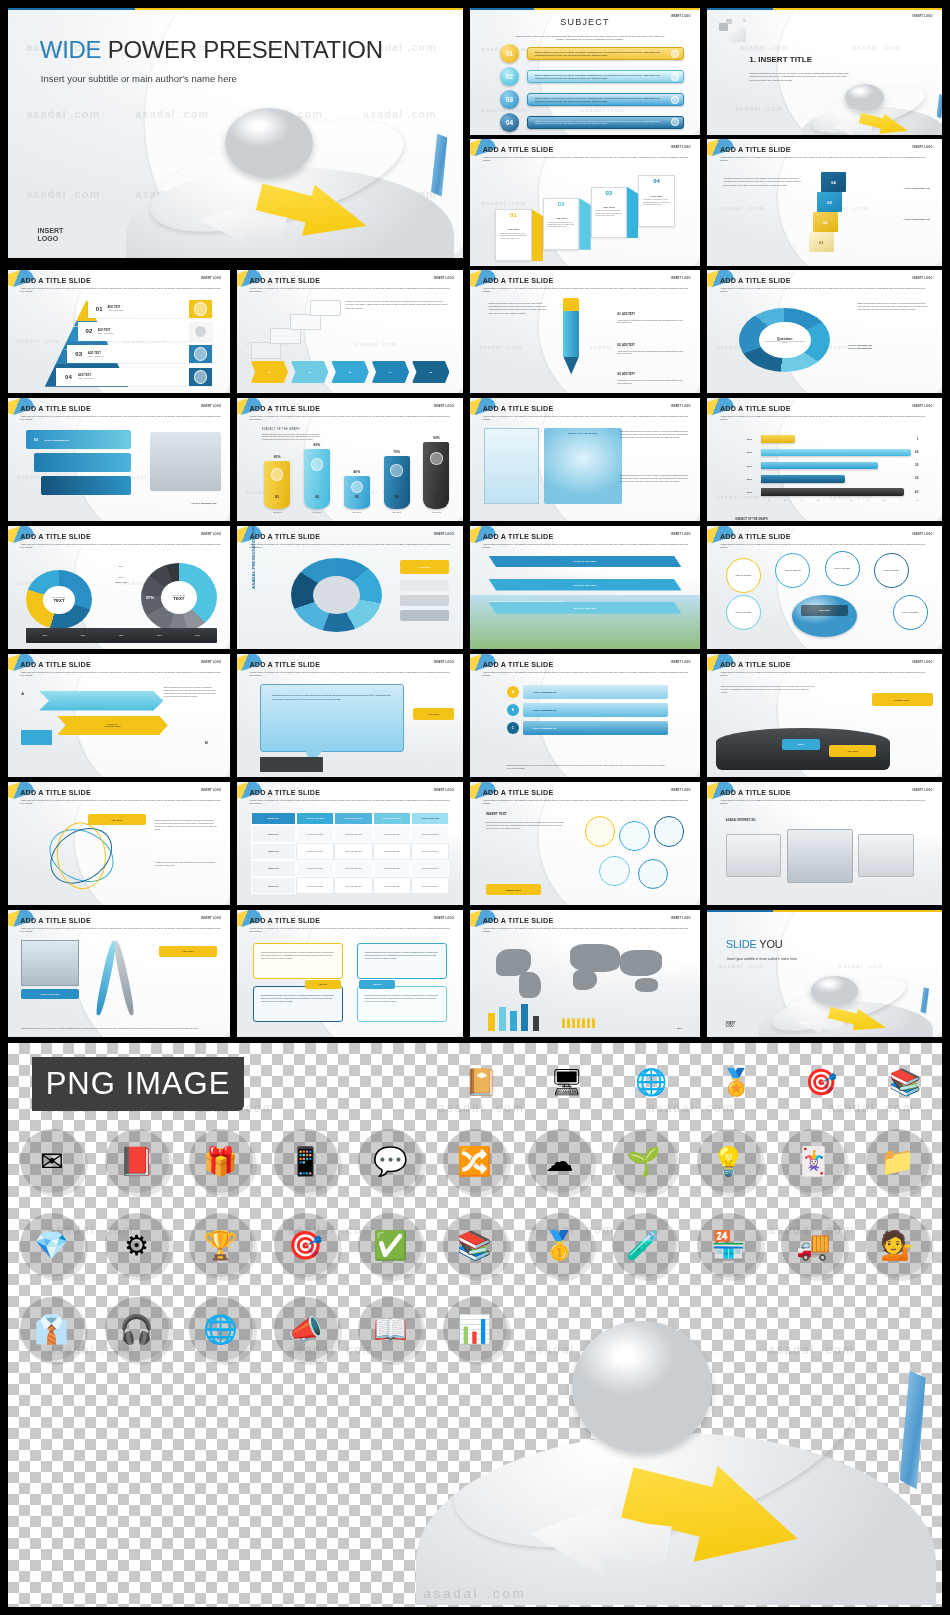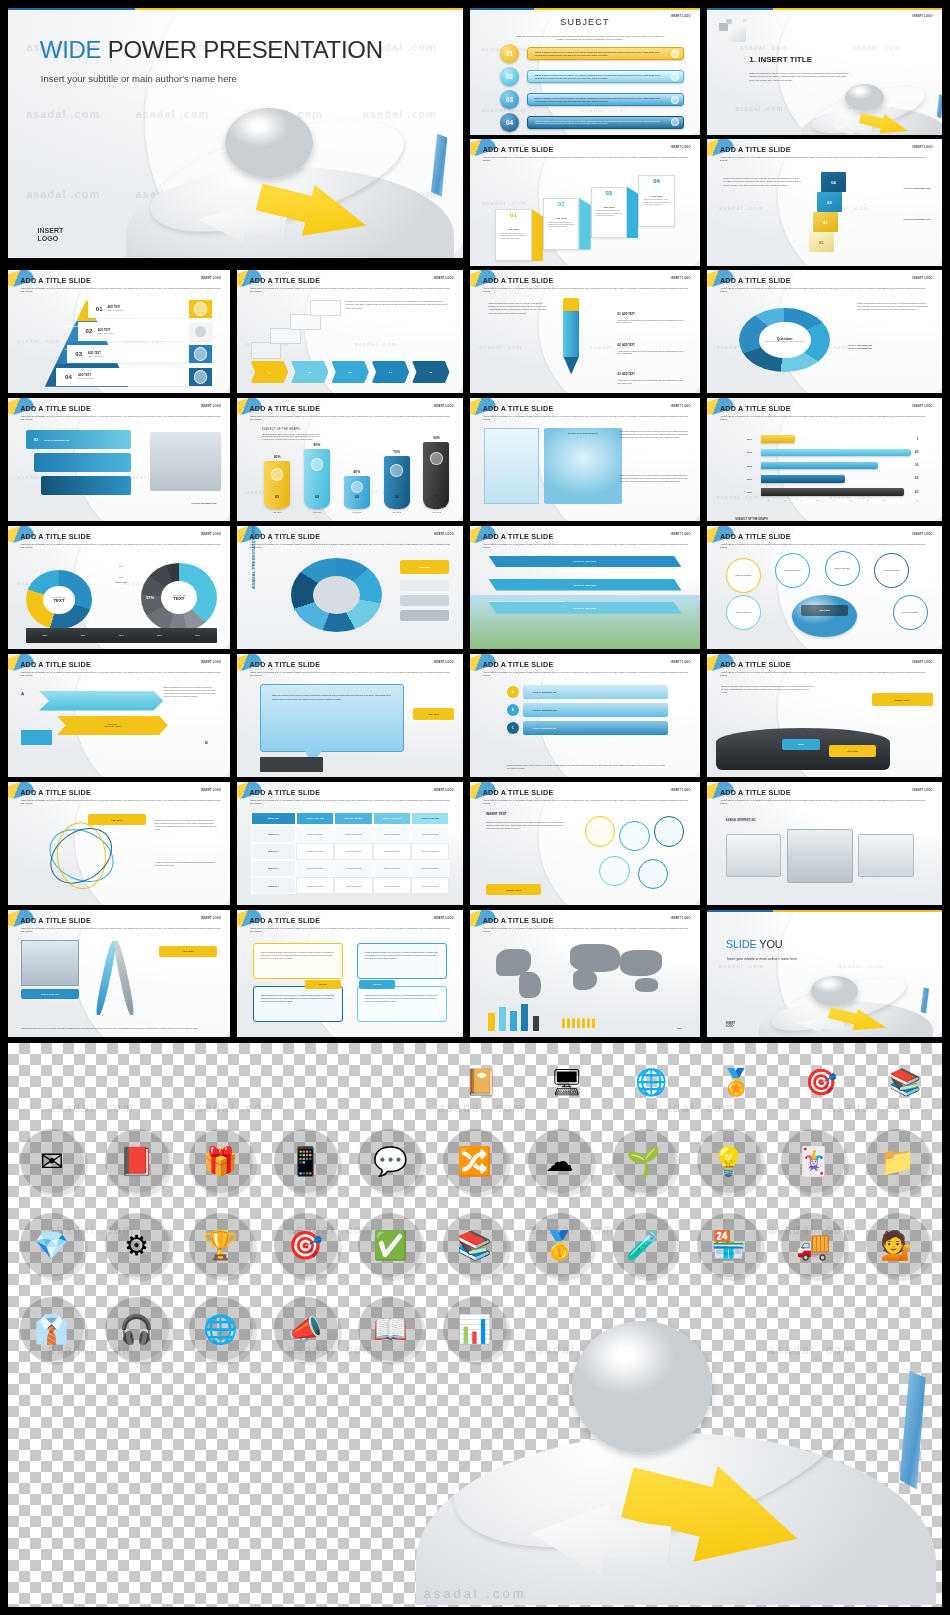--- a/index.html
+++ b/index.html
@@ -1077,20 +1077,23 @@
     <span style="left:40px;top:180px">asadal .com</span>
     <span style="left:280px;top:180px">asadal .com</span>
     <span style="left:520px;top:180px">asadal .com</span>
     <span style="left:760px;top:180px">asadal .com</span>
     <span style="left:40px;top:300px">asadal .com</span>
     <span style="left:280px;top:300px">asadal .com</span>
     <span style="left:520px;top:300px">asadal .com</span>
     <span style="left:760px;top:300px">asadal .com</span>
   </div>
 
+  <div class="tag">
+    <span>PNG IMAGE</span>
+  </div>
 
   <div class="toprow">
     <div class="ic">📔</div>
     <div class="ic">🖥</div>
     <div class="ic">🌐</div>
     <div class="ic">🏅</div>
     <div class="ic">🎯</div>
     <div class="ic">📚</div>
   </div>
 

